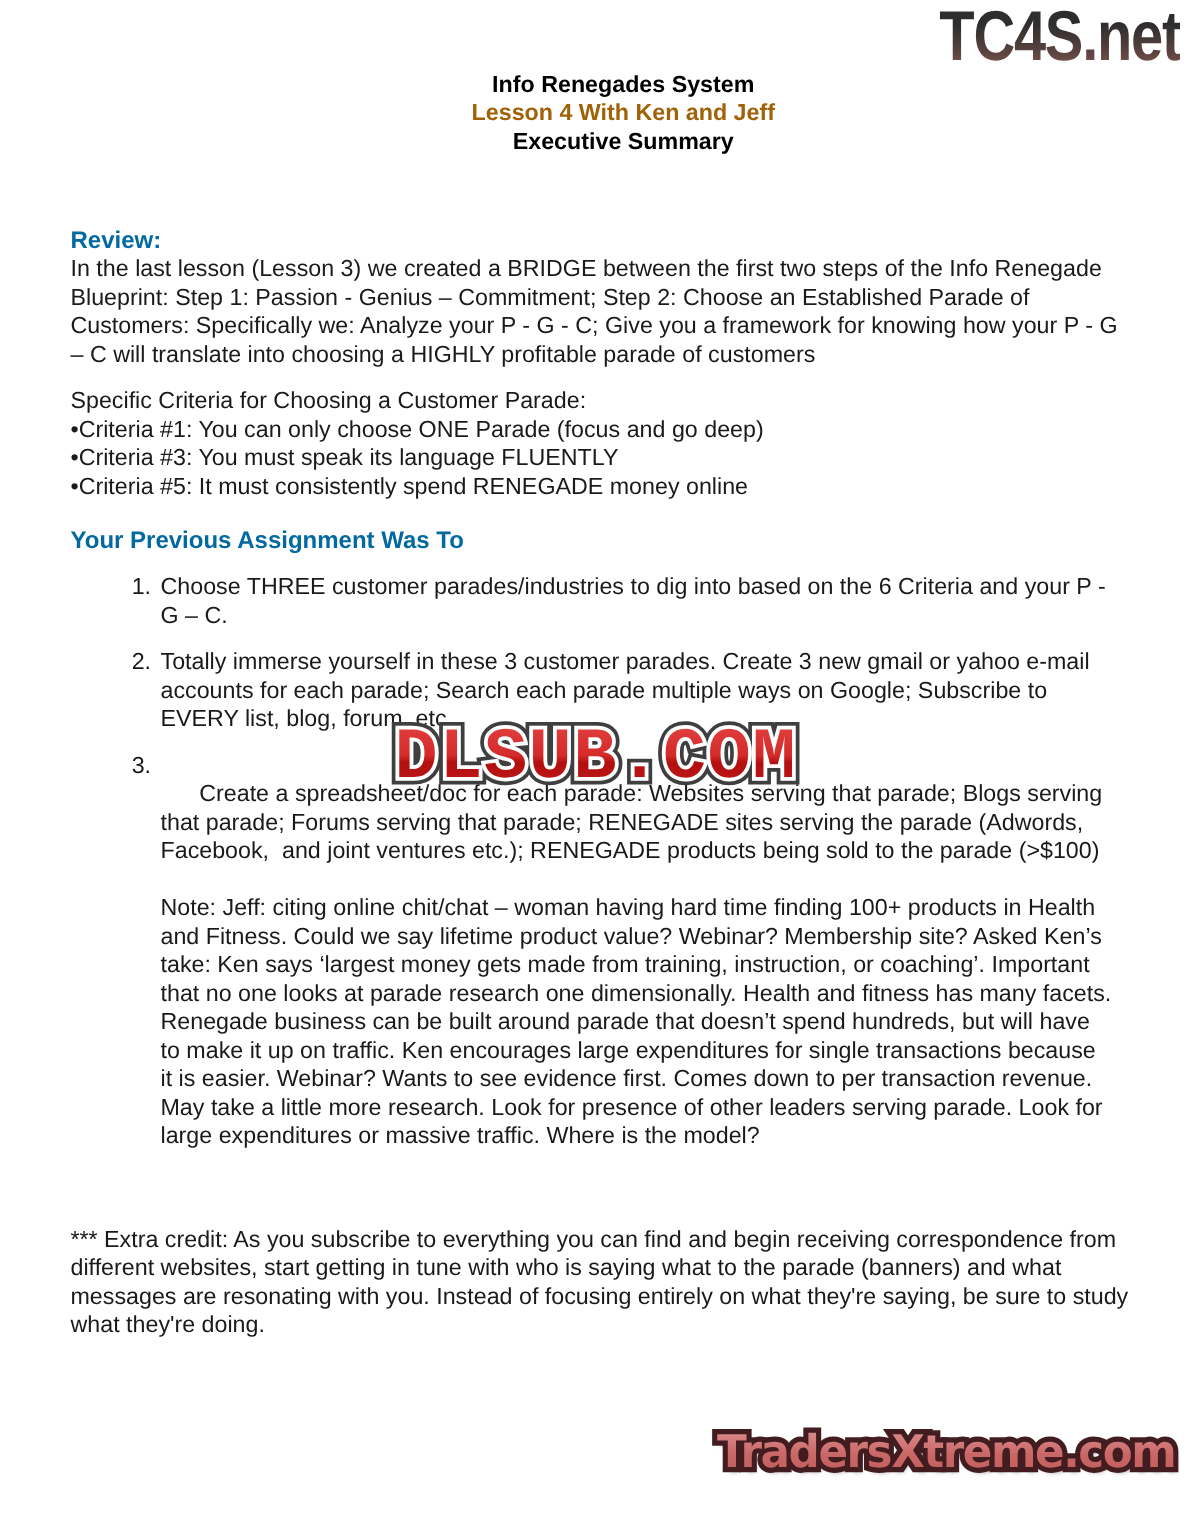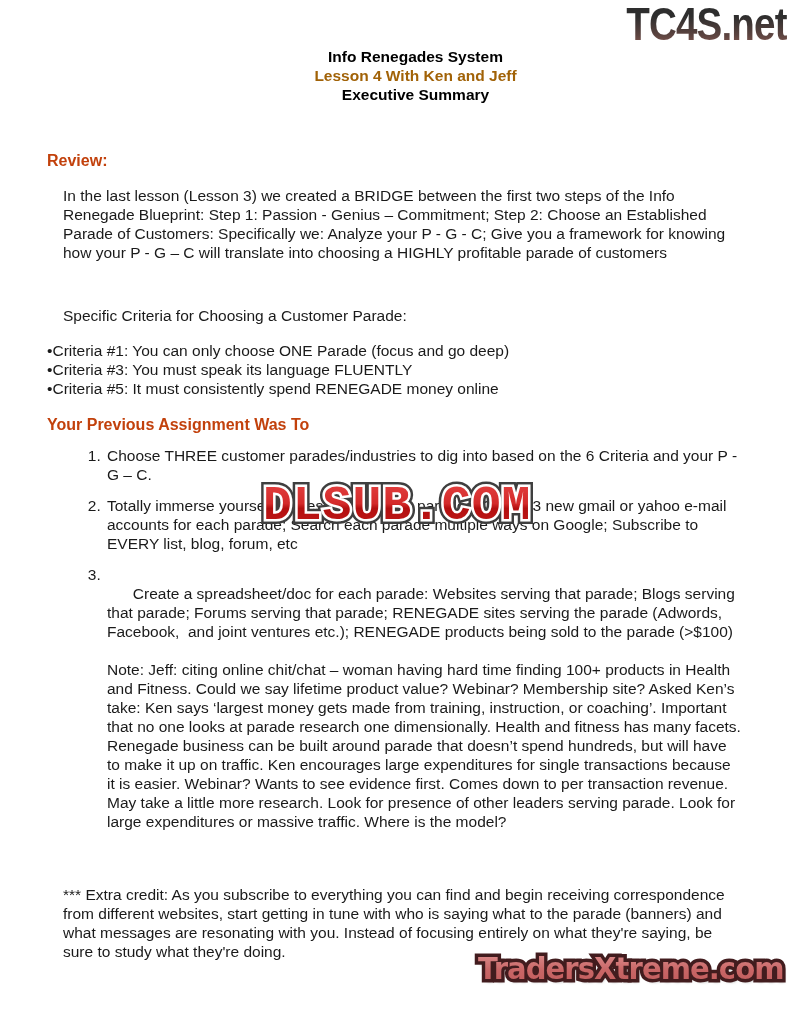--- a/index.html
+++ b/index.html
@@ -52,24 +52,24 @@
     top: 151px;
     left: 47px;
     width: 706px;
     font-size: 15.5px;
     line-height: 19px;
   }
   .content p, .content li, .content div.note { white-space: pre-wrap; }
 
   .section-heading {
     font-weight: bold;
-    color: #c2410c;
+    color: #0369a1;
     font-size: 16px;
   }
-  .para { margin: 16px; }
+  .para { margin: 0; }
   .gap-sm { height: 12px; }
   .gap-md { height: 17px; }
 
   ul.criteria-list { list-style: none; }
   ul.criteria-list li::before { content: "\2022 "; }
   ul.criteria-list li { margin: 0; }
 
   ol.assignment-list {
     list-style-position: outside;
     padding-left: 46px;

